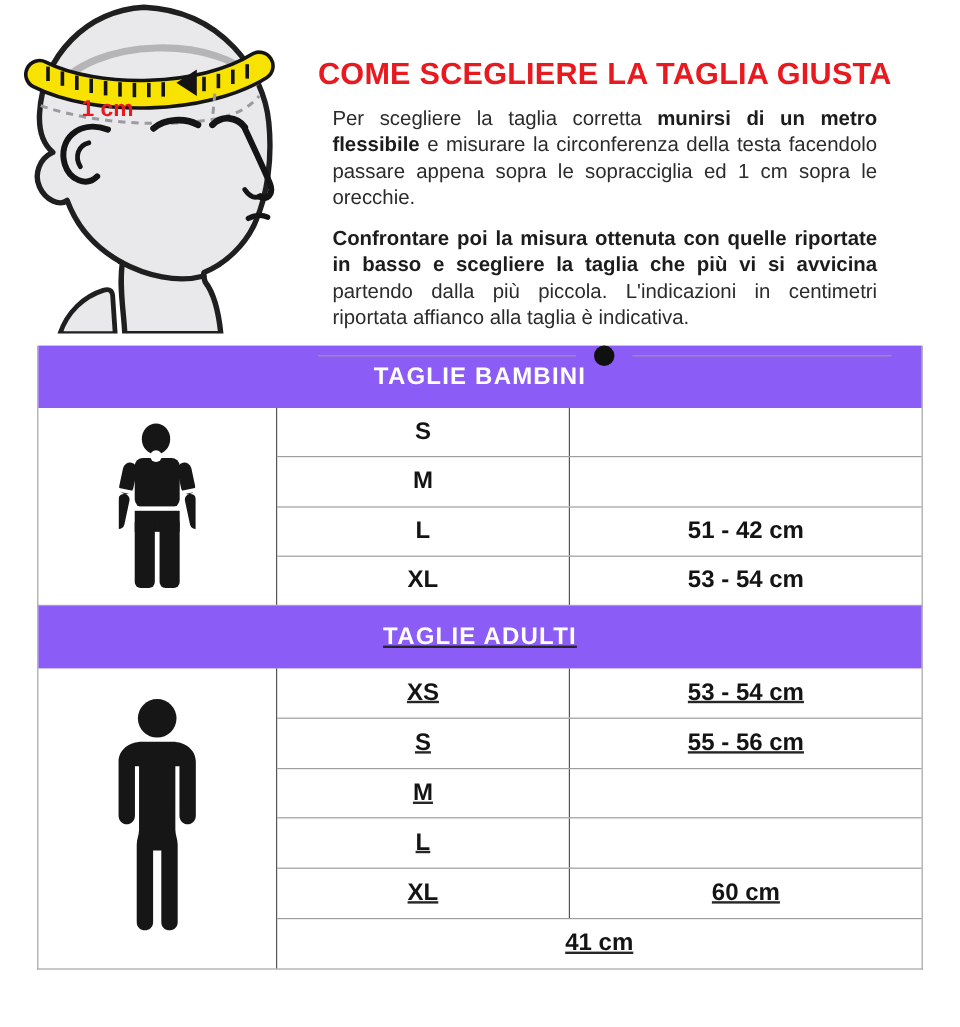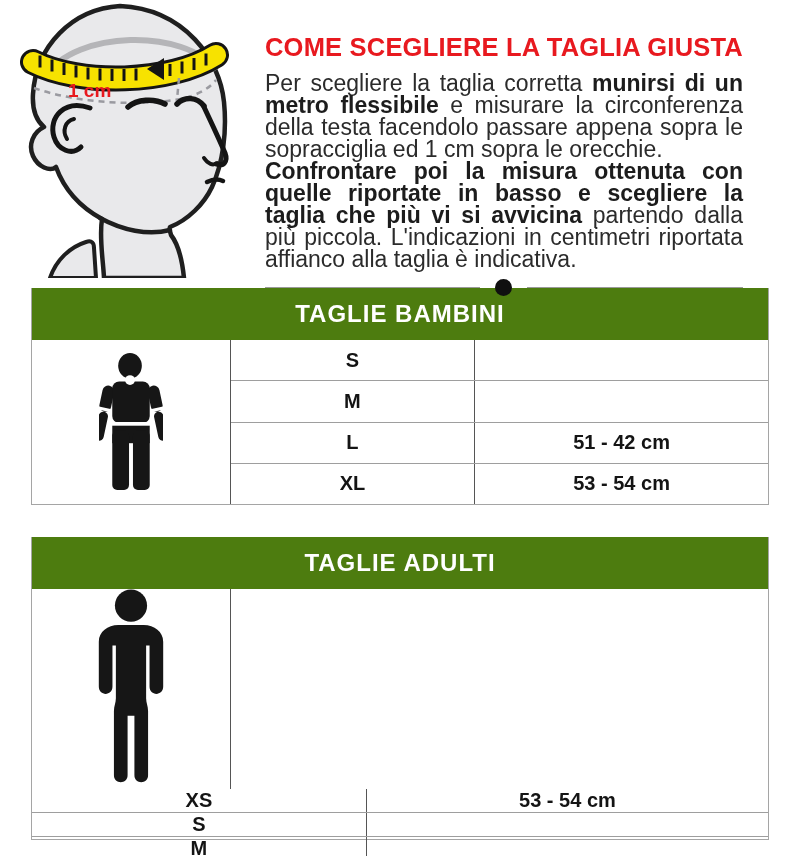--- a/index.html
+++ b/index.html
@@ -4,46 +4,46 @@
 <style>
   html,body{margin:0;padding:0;}
   body{
     width:800px;height:856px;overflow:hidden;background:#ffffff;
     font-family:"Liberation Sans","DejaVu Sans",sans-serif;
     color:#262626;
   }
   
   .top{display:flex;height:278px;padding:0 62px 0 20px;box-sizing:border-box;}
   .illustration{width:235px;flex:0 0 235px;}
-  .copy{flex:1;padding-top:33px;margin-left:10px;}
+  .copy{flex:1;padding-top:48px;margin-left:10px;}
   .copy h1{
     margin:0 0 11px 0;font-size:25.5px;line-height:28px;font-weight:bold;
     color:#e8191f;letter-spacing:0.2px;white-space:nowrap;
   }
   .para{
-    margin:0;font-size:23px;line-height:22px;text-align:justify;color:#2b2b2b;
+    margin:12px;font-size:17px;line-height:22px;text-align:justify;color:#2b2b2b;
   }
   .para strong{color:#1c1c1c;}
   .divider{display:flex;align-items:center;margin-top:9px;}
   .divider .line{flex:1;height:1px;background:#9a9a9a;}
   .divider .dot{width:17px;height:17px;border-radius:50%;background:#101010;margin:0 15px;flex:0 0 auto;}
   
   .size-table{
     margin:0 31px;border:1px solid #a5a5a5;border-top:none;box-sizing:border-box;
   }
   .size-table.kids{margin-top:10px;}
-  .size-table.adults{margin-top:32px;}
+  .size-table.adults{text-decoration:underline;}
   .size-table .thead{
-    background:#4d7c0f;color:#ffffff;height:52px;
+    background:#8b5cf6;color:#ffffff;height:52px;
     display:flex;align-items:center;justify-content:center;
-    font-size:24px;font-weight:bold;letter-spacing:1px;
+    font-size:20px;font-weight:bold;letter-spacing:1px;
   }
   .tbody{display:flex;}
   .kids .tbody{height:164px;}
-  .adults .tbody{height:250px;flex-direction:column;}
+  .adults .tbody{height:250px;}
   .icon-cell{
     width:27%;flex:0 0 27%;border-right:1.5px solid #555555;box-sizing:border-box;
     display:flex;align-items:center;justify-content:center;
   }
   .rows{flex:1;display:flex;flex-direction:column;}
   .row{flex:1;display:flex;}
   .row + .row{border-top:1px solid #9e9e9e;}
   .cell{display:flex;align-items:center;justify-content:center;
     font-size:20px;font-weight:bold;color:#141414;}
   .cell.size{width:45.5%;flex:0 0 45.5%;border-right:1.5px solid #555555;box-sizing:border-box;}
@@ -193,20 +193,21 @@
         </g>
       </svg>
     </div>
     <div class="rows">
       <div class="row">
         <div class="cell size">XS</div>
         <div class="cell range">53 - 54 cm</div>
       </div>
       <div class="row">
         <div class="cell size">S</div>
+        <div class="cell range">55 - 56 cm</div>
       </div>
       <div class="row">
         <div class="cell size">M</div>
       </div>
       <div class="row">
         <div class="cell size">L</div>
       </div>
       <div class="row">
         <div class="cell size">XL</div>
         <div class="cell range">60 cm</div>

